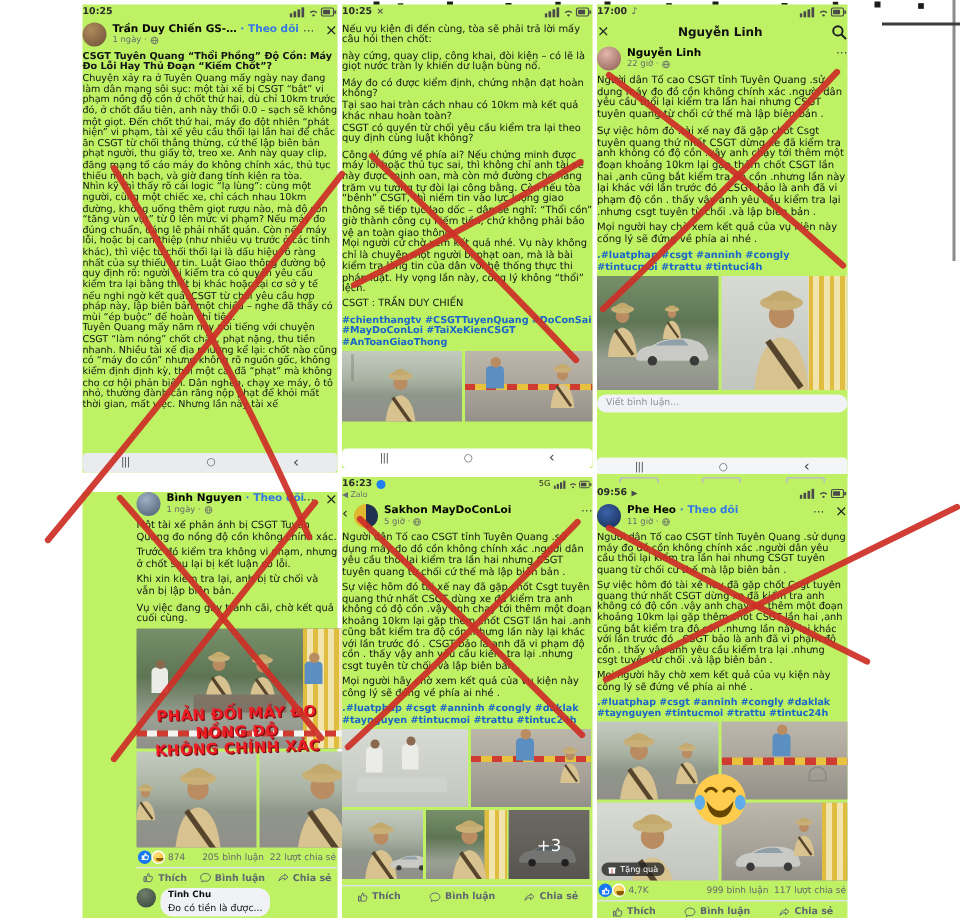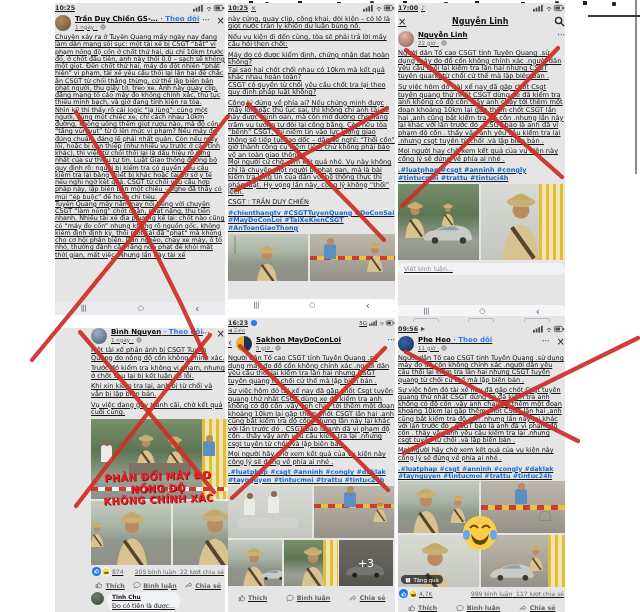--- a/index.html
+++ b/index.html
@@ -1,18 +1,18 @@
 <!DOCTYPE html>
 <html><head>
 <meta charset="utf-8">
 <style>
 *{margin:0;padding:0;box-sizing:border-box;}
 html,body{width:640px;height:612px;}
 body{position:relative;background:#fff;font-family:"DejaVu Sans","Liberation Sans",sans-serif;color:#121212;overflow:hidden;}
-.panel{position:absolute;background:#e5e5e5;text-decoration:underline;}
+.panel{position:absolute;background:#bef264;}
 
 .sb{display:flex;justify-content:space-between;align-items:center;font-size:6.3px;font-weight:bold;color:#2b2b2b;height:9px;}
 .sb .lft{display:flex;gap:3px;align-items:center;}
 .sbsvg{width:32px;height:8px;fill:#4a4a4a;}
 .zdot{width:6px;height:6px;border-radius:50%;background:#1f7ef2;display:inline-block;}
 .subsb{font-size:5.2px;color:#6a6e73;font-weight:normal;height:6px;}
 
 .hdr{display:flex;gap:4px;margin-top:3px;position:relative;align-items:flex-start;}
 .av{width:16px;height:16px;border-radius:50%;flex:none;}
 .nm{font-size:7px;font-weight:bold;color:#050505;line-height:8.5px;white-space:nowrap;}
@@ -152,20 +152,21 @@
             <use href="#globe"></use>
           </svg>
         </div>
     </div>
     <div class="hic">
       <span>···</span>
       <span class="hdrx">×</span>
     </div>
   </div>
   <div class="bd" style="font-size:6.4px;line-height:7.25px;">
+    <p class="tt nb">CSGT Tuyên Quang “Thổi Phồng” Độ Cồn: Máy Đo Lỗi Hay Thủ Đoạn “Kiếm Chốt”?</p>
     <p class="nb">Chuyện xảy ra ở Tuyên Quang mấy ngày nay đang làm dân mạng sôi sục: một tài xế bị CSGT “bắt” vi phạm nồng độ cồn ở chốt thứ hai, dù chỉ 10km trước đó, ở chốt đầu tiên, anh này thổi 0.0 – sạch sẽ không một giọt. Đến chốt thứ hai, máy đo đột nhiên “phát hiện” vi phạm, tài xế yêu cầu thổi lại lần hai để chắc ăn CSGT từ chối thẳng thừng, cứ thế lập biên bản phạt người, thu giấy tờ, treo xe. Anh này quay clip, đăng mạng tố cáo máy đo không chính xác, thủ tục thiếu minh bạch, và giờ đang tính kiện ra tòa.</p>
     <p class="nb">Nhìn kỹ thì thấy rõ cái logic “lạ lùng”: cùng một người, cùng một chiếc xe, chỉ cách nhau 10km đường, không uống thêm giọt rượu nào, mà độ cồn “tăng vùn vụt” từ 0 lên mức vi phạm? Nếu máy đo đúng chuẩn, đáng lẽ phải nhất quán. Còn nếu máy lỗi, hoặc bị can thiệp (như nhiều vụ trước ở các tỉnh khác), thì việc từ chối thổi lại là dấu hiệu rõ ràng nhất của sự thiếu tự tin. Luật Giao thông đường bộ quy định rõ: người bị kiểm tra có quyền yêu cầu kiểm tra lại bằng thiết bị khác hoặc tại cơ sở y tế nếu nghi ngờ kết quả. CSGT từ chối yêu cầu hợp pháp này, lập biên bản một chiều – nghe đã thấy có mùi “ép buộc” để hoàn chỉ tiêu.</p>
     <p class="nb">Tuyên Quang mấy năm nay nổi tiếng với chuyện CSGT “làm nóng” chốt chặn, phạt nặng, thu tiền nhanh. Nhiều tài xế địa phương kể lại: chốt nào cũng có “máy đo cồn” nhưng không rõ nguồn gốc, không kiểm định định kỳ, thổi một cái đã “phạt” mà không cho cơ hội phản biện. Dân nghèo, chạy xe máy, ô tô nhỏ, thường đành cắn răng nộp phạt để khỏi mất thời gian, mất việc. Nhưng lần này tài xế</p>
   </div>
   <div class="navbar">
     <span style="letter-spacing:-0.5px;">|||</span>
     <span>○</span>
     <span style="font-size:10px;">‹</span>
   </div>
 </div>
@@ -174,25 +175,25 @@
   <div class="sb">
     <span class="lft">
         <span>10:25</span>
         <span class="hdrx" style="font-size:6px;color:#555;">×</span>
       </span>
     <svg class="sbsvg">
         <use href="#sig"></use>
       </svg>
   </div>
   <div class="bd" style="font-size:6.6px;line-height:7.45px;margin-top:4px;">
+    <p>Nếu vụ kiện đi đến cùng, tòa sẽ phải trả lời mấy câu hỏi then chốt:</p>
     <p>này cứng, quay clip, công khai, đòi kiện – có lẽ là giọt nước tràn ly khiến dư luận bùng nổ.</p>
-    <p>Nếu vụ kiện đi đến cùng, tòa sẽ phải trả lời mấy câu hỏi then chốt:</p>
     <p class="nb">Máy đo có được kiểm định, chứng nhận đạt hoàn không?</p>
-    <p class="nb">Tại sao hai chốt chối nhau có 10km mà kết quả khác nhau hoàn toàn?</p>
-    <p>CSGT có quyền từ chối yêu cầu chốt tra lại theo quy định pháp luật không?</p>
+    <p class="nb">Tại sao hai tràn cách nhau có 10km mà kết quả khác nhau hoàn toàn?</p>
+    <p>CSGT có quyền từ chối yêu cầu kiểm tra lại theo quy định cùng luật không?</p>
     <p class="nb">Công lý đứng về phía ai? Nếu chứng minh được máy lỗi hoặc thủ tục sai, thì không chỉ anh tài xế này được minh oan, mà còn mở đường cho hàng trăm vụ tương tự đòi lại công bằng. Còn nếu tòa “bênh” CSGT, thì niềm tin vào lực lượng giao thông sẽ tiếp tục lao dốc – dân sẽ nghĩ: “Thổi cồn” giờ thành công cụ kiếm tiền, chứ không phải bảo vệ an toàn giao thông.</p>
     <p>Mọi người cứ chờ xem kết quả nhé. Vụ này không chỉ là chuyện một người bị phạt oan, mà là bài kiểm tra lòng tin của dân với hệ thống thực thi pháp luật. Hy vọng lần này, công lý không “thổi” lệch.</p>
     <p>CSGT : TRẦN DUY CHIẾN</p>
     <p class="tags nb" style="font-size:6.4px;">#chienthangtv #CSGTTuyenQuang #DoConSai #MayDoConLoi #TaiXeKienCSGT #AnToanGiaoThong</p>
   </div>
   <div class="phs">
     <div class="ph sky-road" style="width:80px;height:47px;">
       <svg class="man" style="left:22px;top:6px;width:34px;height:44px;">
           <use href="#officer"></use>
         </svg>

